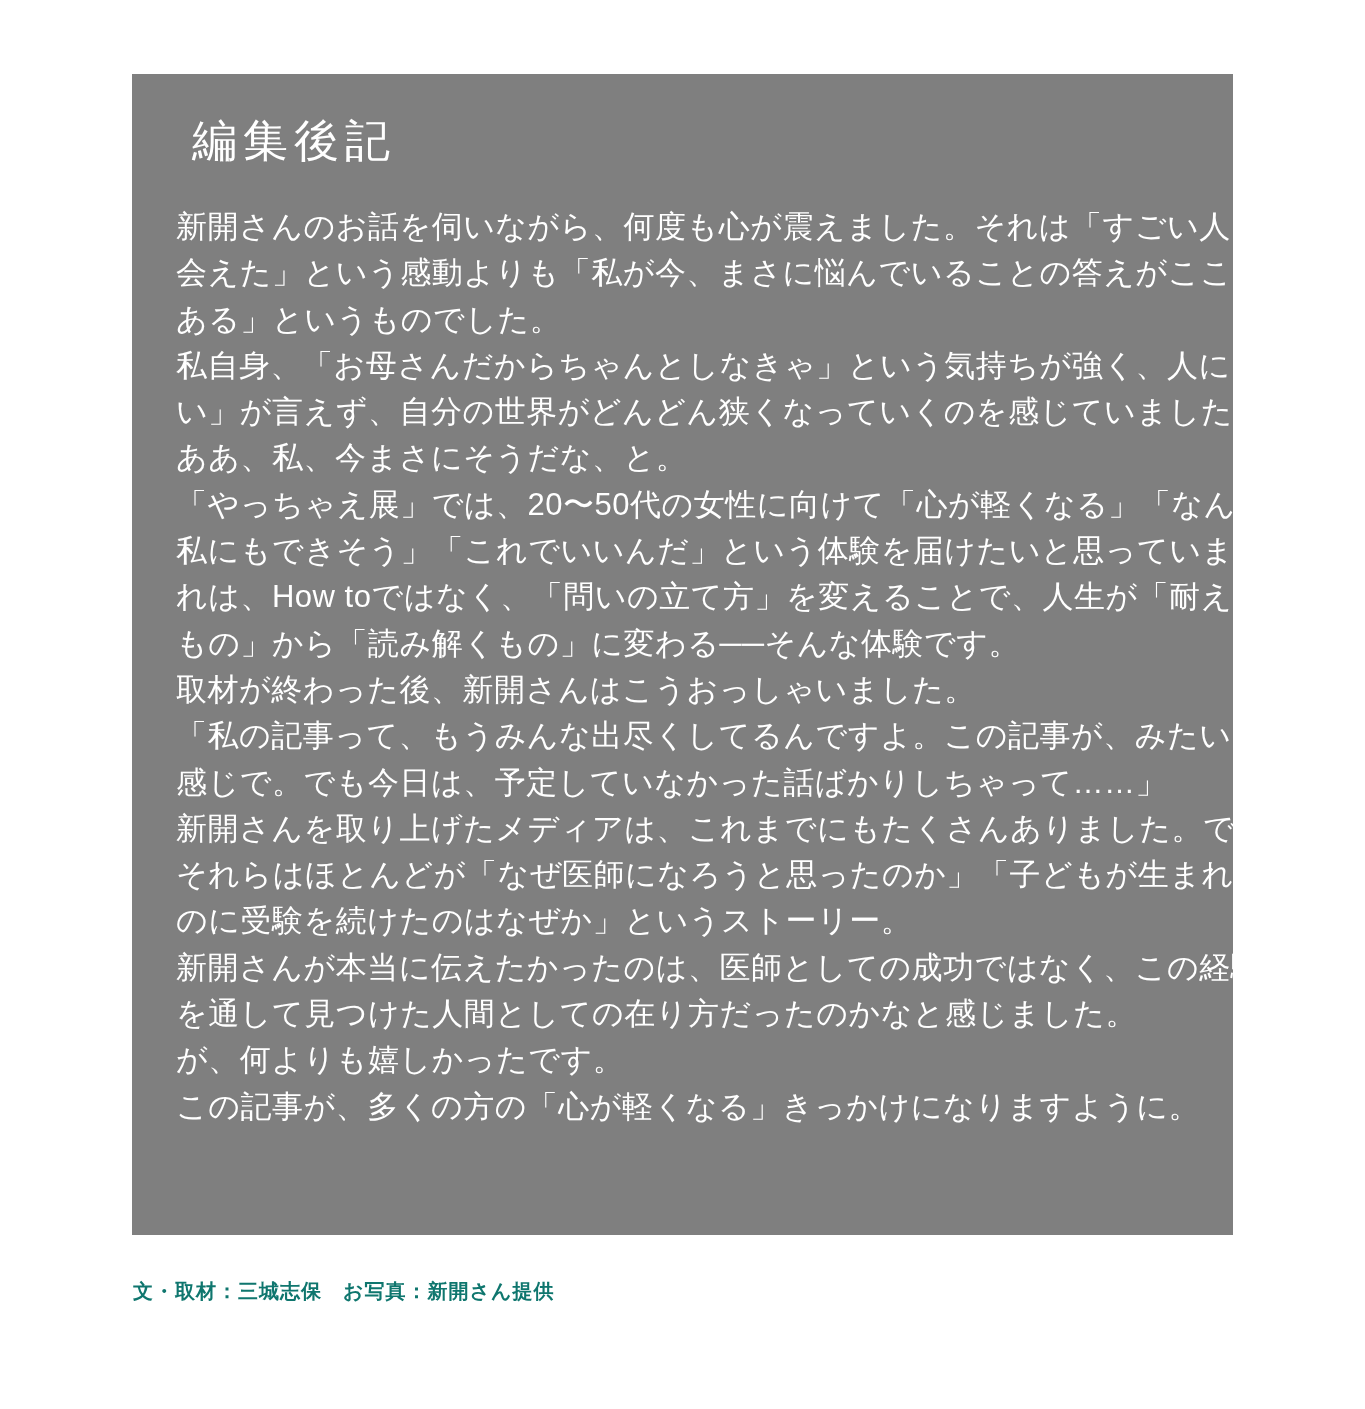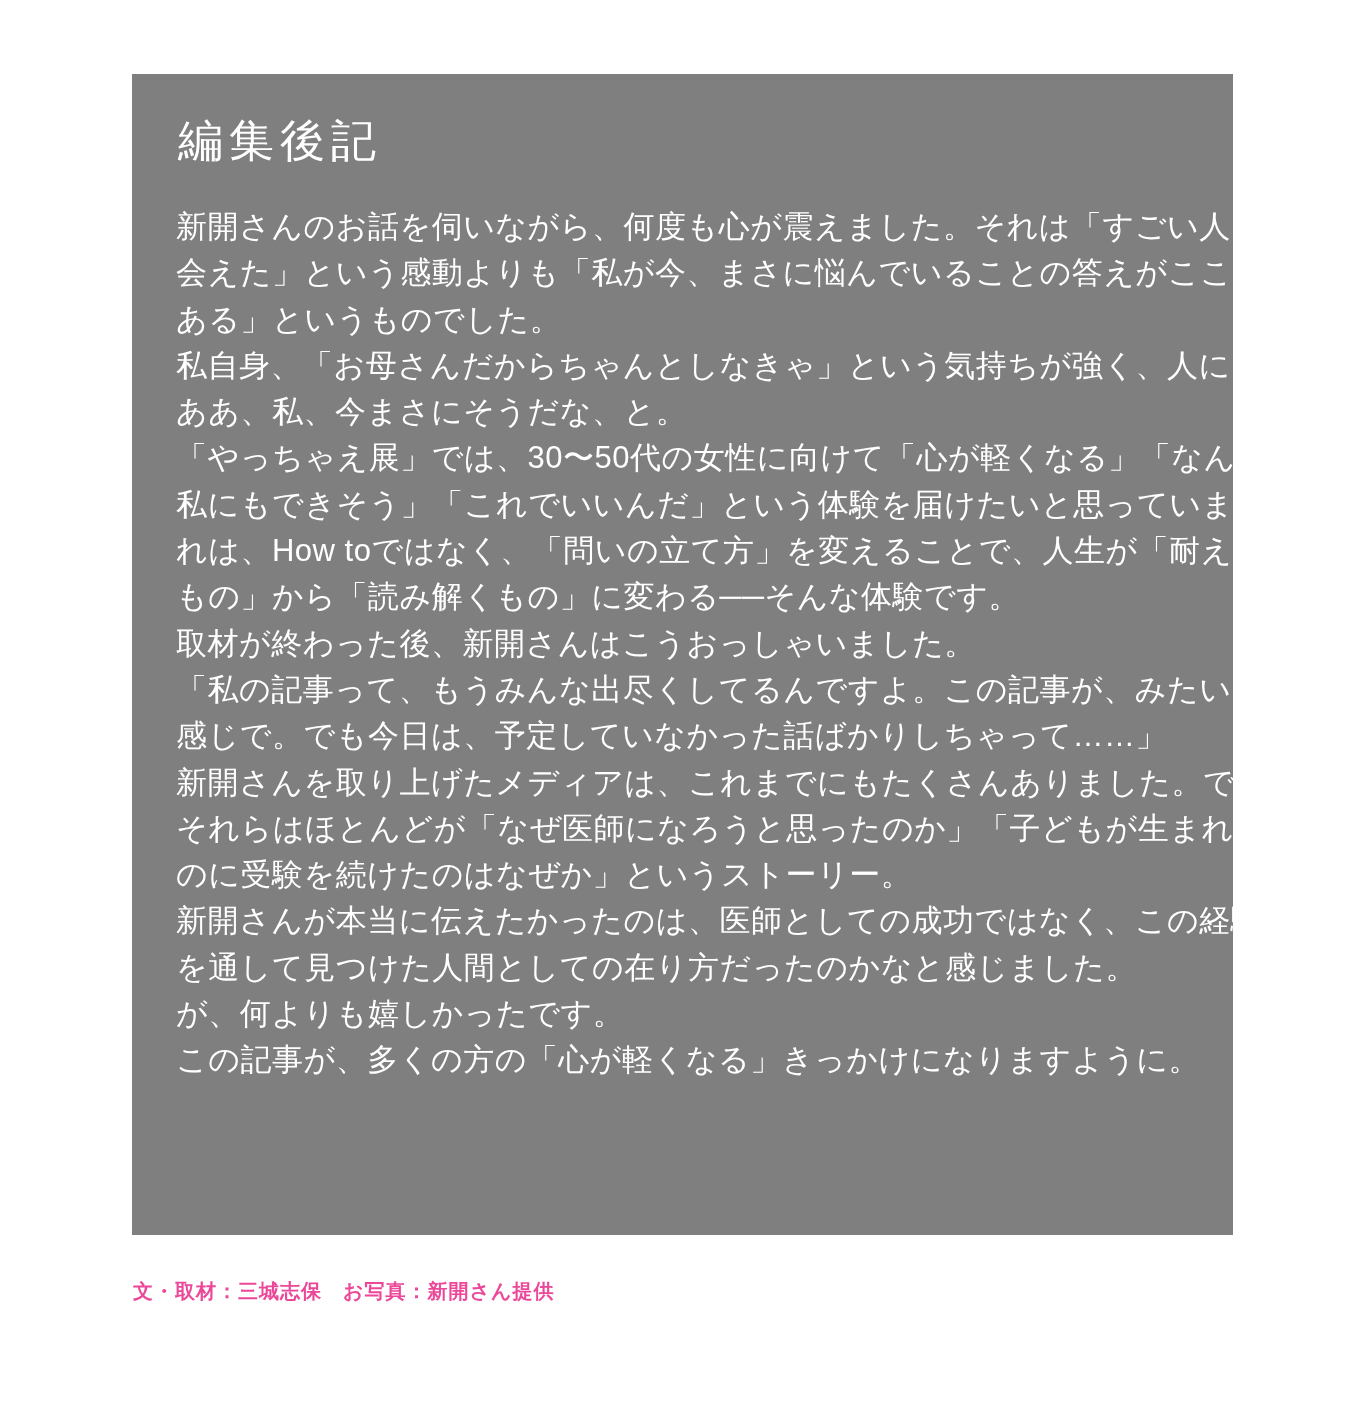--- a/index.html
+++ b/index.html
@@ -18,21 +18,21 @@
     position: absolute;
     left: 132px;
     top: 74px;
     width: 1101px;
     height: 1161px;
     background: #7f7f7f;
     box-sizing: border-box;
   }
   .title {
     position: absolute;
-    left: 46px;
+    left: 60px;
     top: 42px;
     margin: 0;
     font-family: "Liberation Serif", "DejaVu Serif", serif;
     font-weight: 500;
     font-size: 45px;
     line-height: 1.15;
     letter-spacing: 6px;
     color: #ffffff;
   }
   .body-text {
@@ -52,37 +52,38 @@
   }
   .credit {
     position: absolute;
     left: 133px;
     top: 1278px;
     margin: 0;
     font-family: "Liberation Sans", "DejaVu Sans", sans-serif;
     font-size: 20px;
     font-weight: bold;
     letter-spacing: 1px;
-    color: #ec4899;
+    color: #0f766e;
     white-space: nowrap;
   }
 </style>
 </head>
 <body>
 
 <div class="page">
   <section class="panel">
     <h1 class="title">編集後記</h1>
     <div class="body-text">
       <p class="line">新開さんのお話を伺いながら、何度も心が震えました。それは「すごい人に</p>
       <p class="line">会えた」という感動よりも「私が今、まさに悩んでいることの答えがここに</p>
       <p class="line">ある」というものでした。</p>
       <p class="line">私自身、「お母さんだからちゃんとしなきゃ」という気持ちが強く、人に「お願</p>
+      <p class="line">い」が言えず、自分の世界がどんどん狭くなっていくのを感じていました。</p>
       <p class="line">ああ、私、今まさにそうだな、と。</p>
-      <p class="line">「やっちゃえ展」では、30〜50代の女性に向けて「心が軽くなる」「なんか</p>
+      <p class="line">「やっちゃえ展」では、20〜50代の女性に向けて「心が軽くなる」「なんか</p>
       <p class="line">私にもできそう」「これでいいんだ」という体験を届けたいと思っています。そ</p>
       <p class="line">れは、How toではなく、「問いの立て方」を変えることで、人生が「耐える</p>
       <p class="line">もの」から「読み解くもの」に変わる──そんな体験です。</p>
       <p class="line">取材が終わった後、新開さんはこうおっしゃいました。</p>
       <p class="line">「私の記事って、もうみんな出尽くしてるんですよ。この記事が、みたいな</p>
       <p class="line">感じで。でも今日は、予定していなかった話ばかりしちゃって……」</p>
       <p class="line">新開さんを取り上げたメディアは、これまでにもたくさんありました。でも、</p>
       <p class="line">それらはほとんどが「なぜ医師になろうと思ったのか」「子どもが生まれた</p>
       <p class="line">のに受験を続けたのはなぜか」というストーリー。</p>
       <p class="line">新開さんが本当に伝えたかったのは、医師としての成功ではなく、この経験</p>

